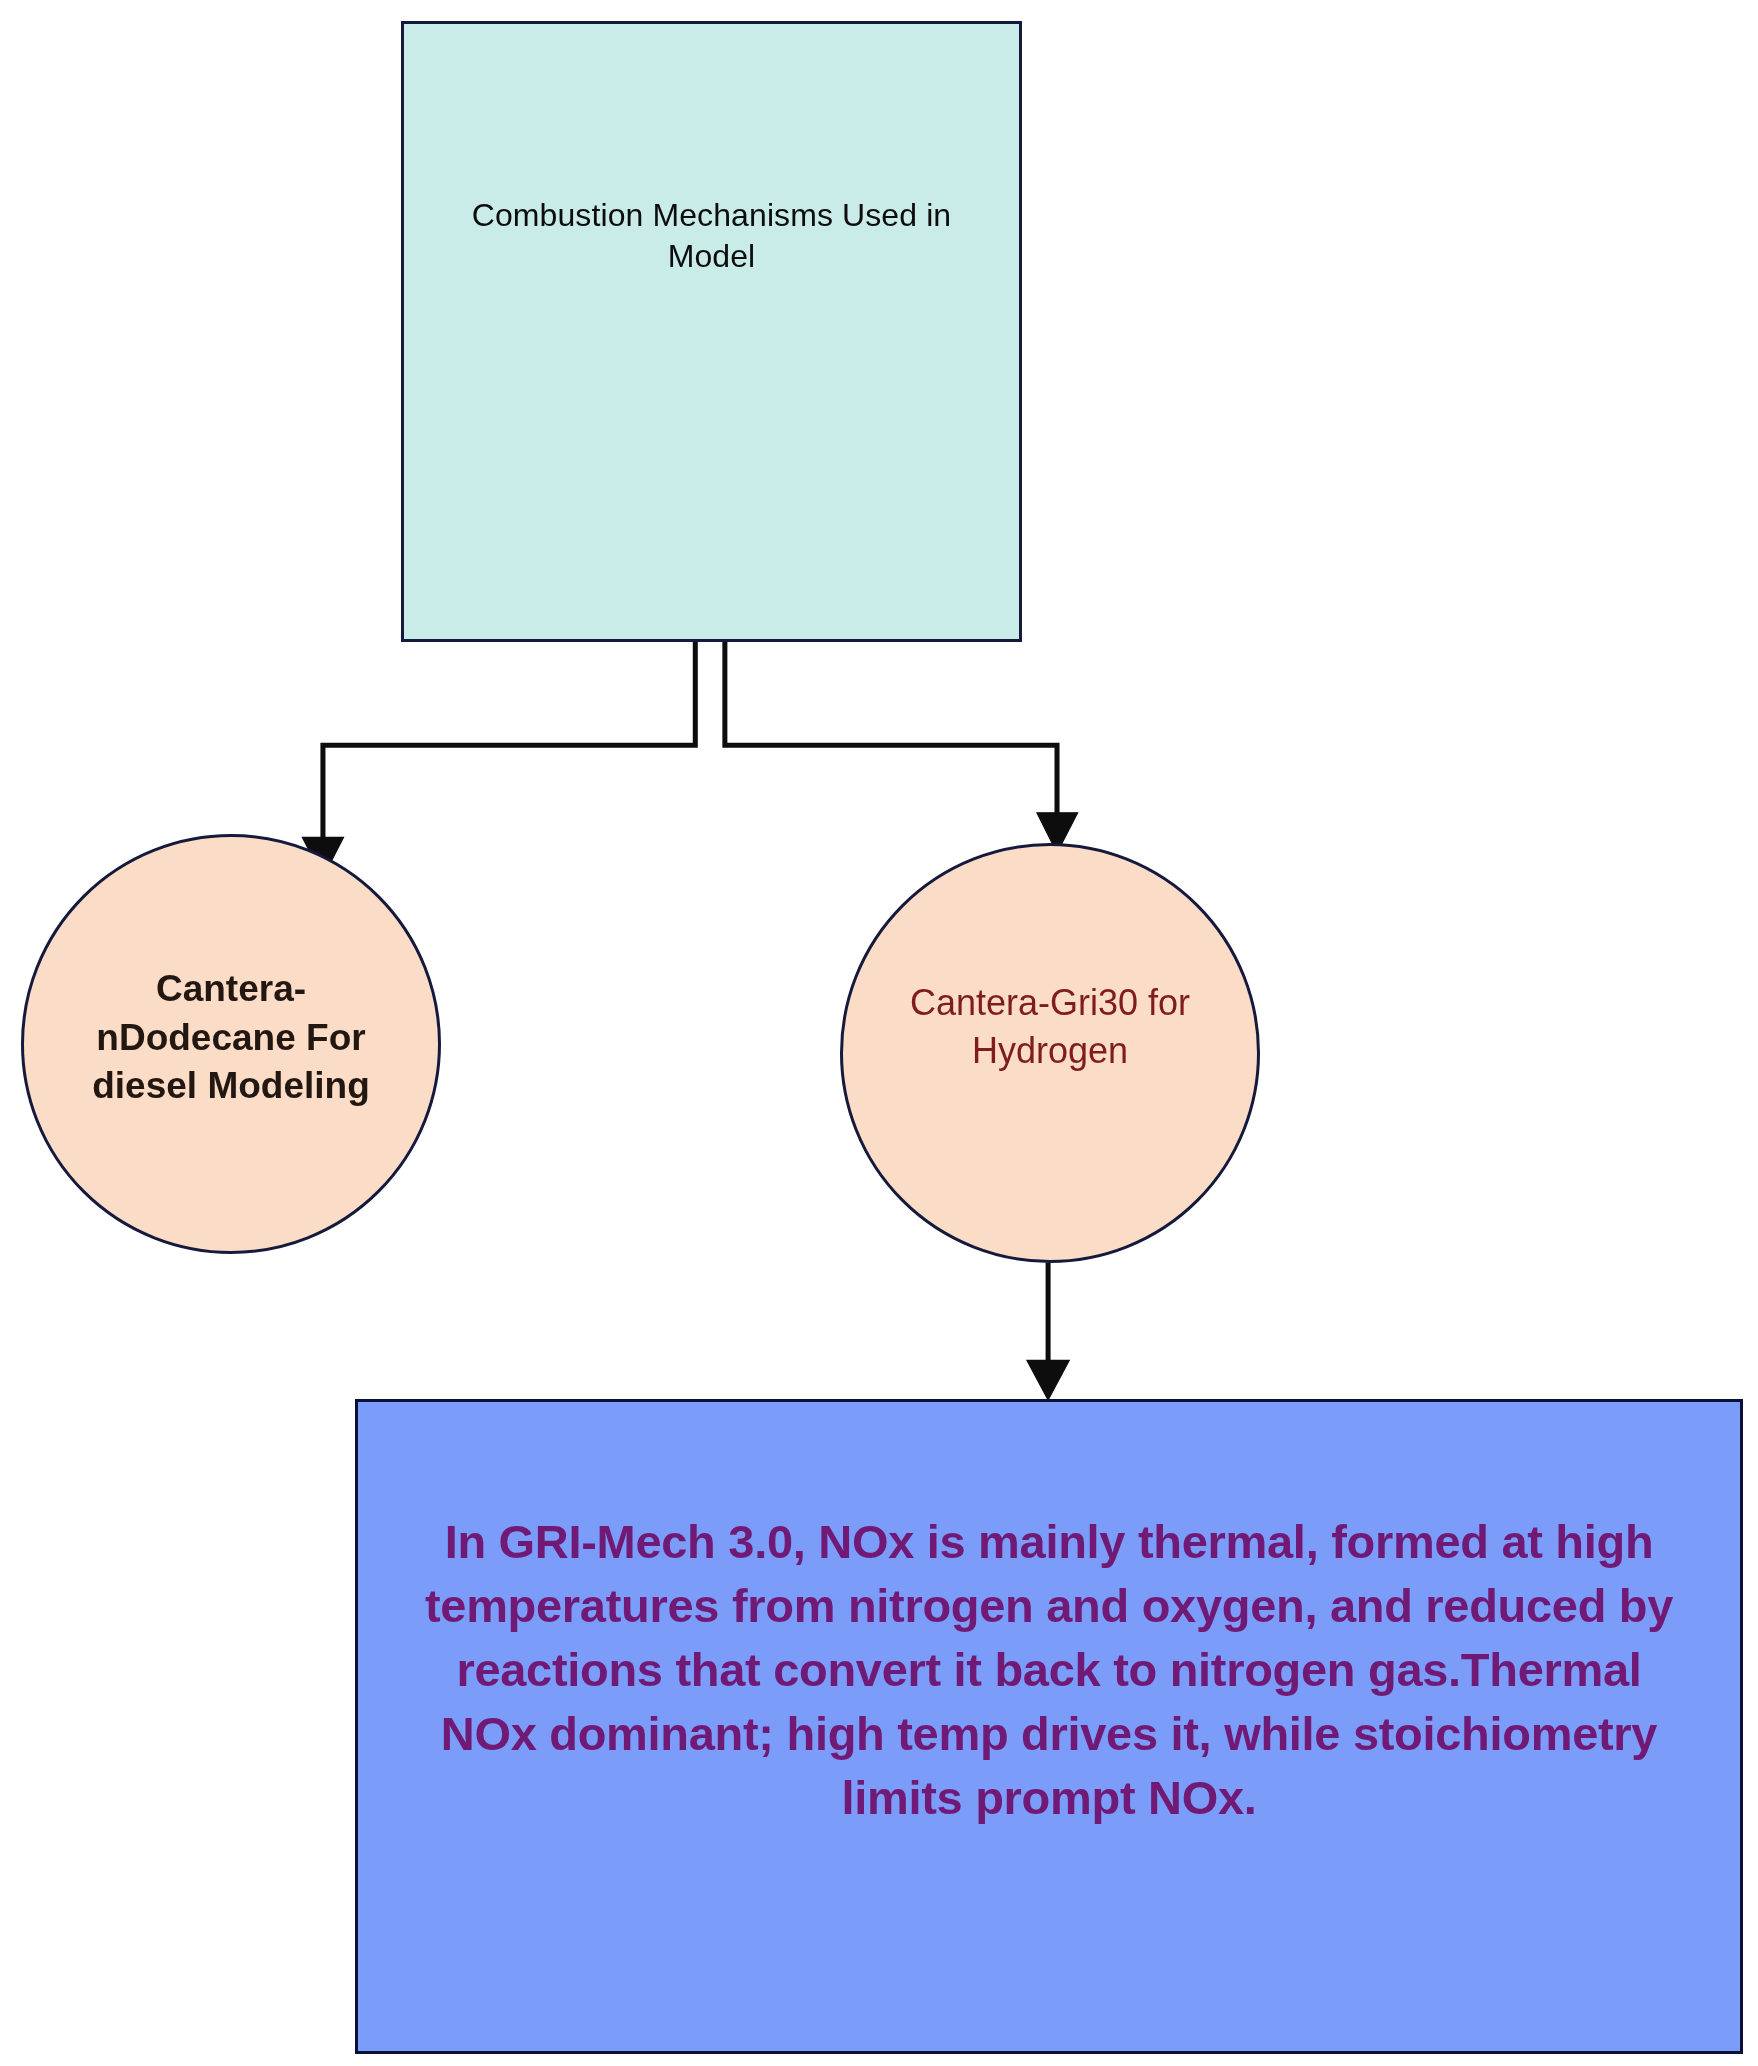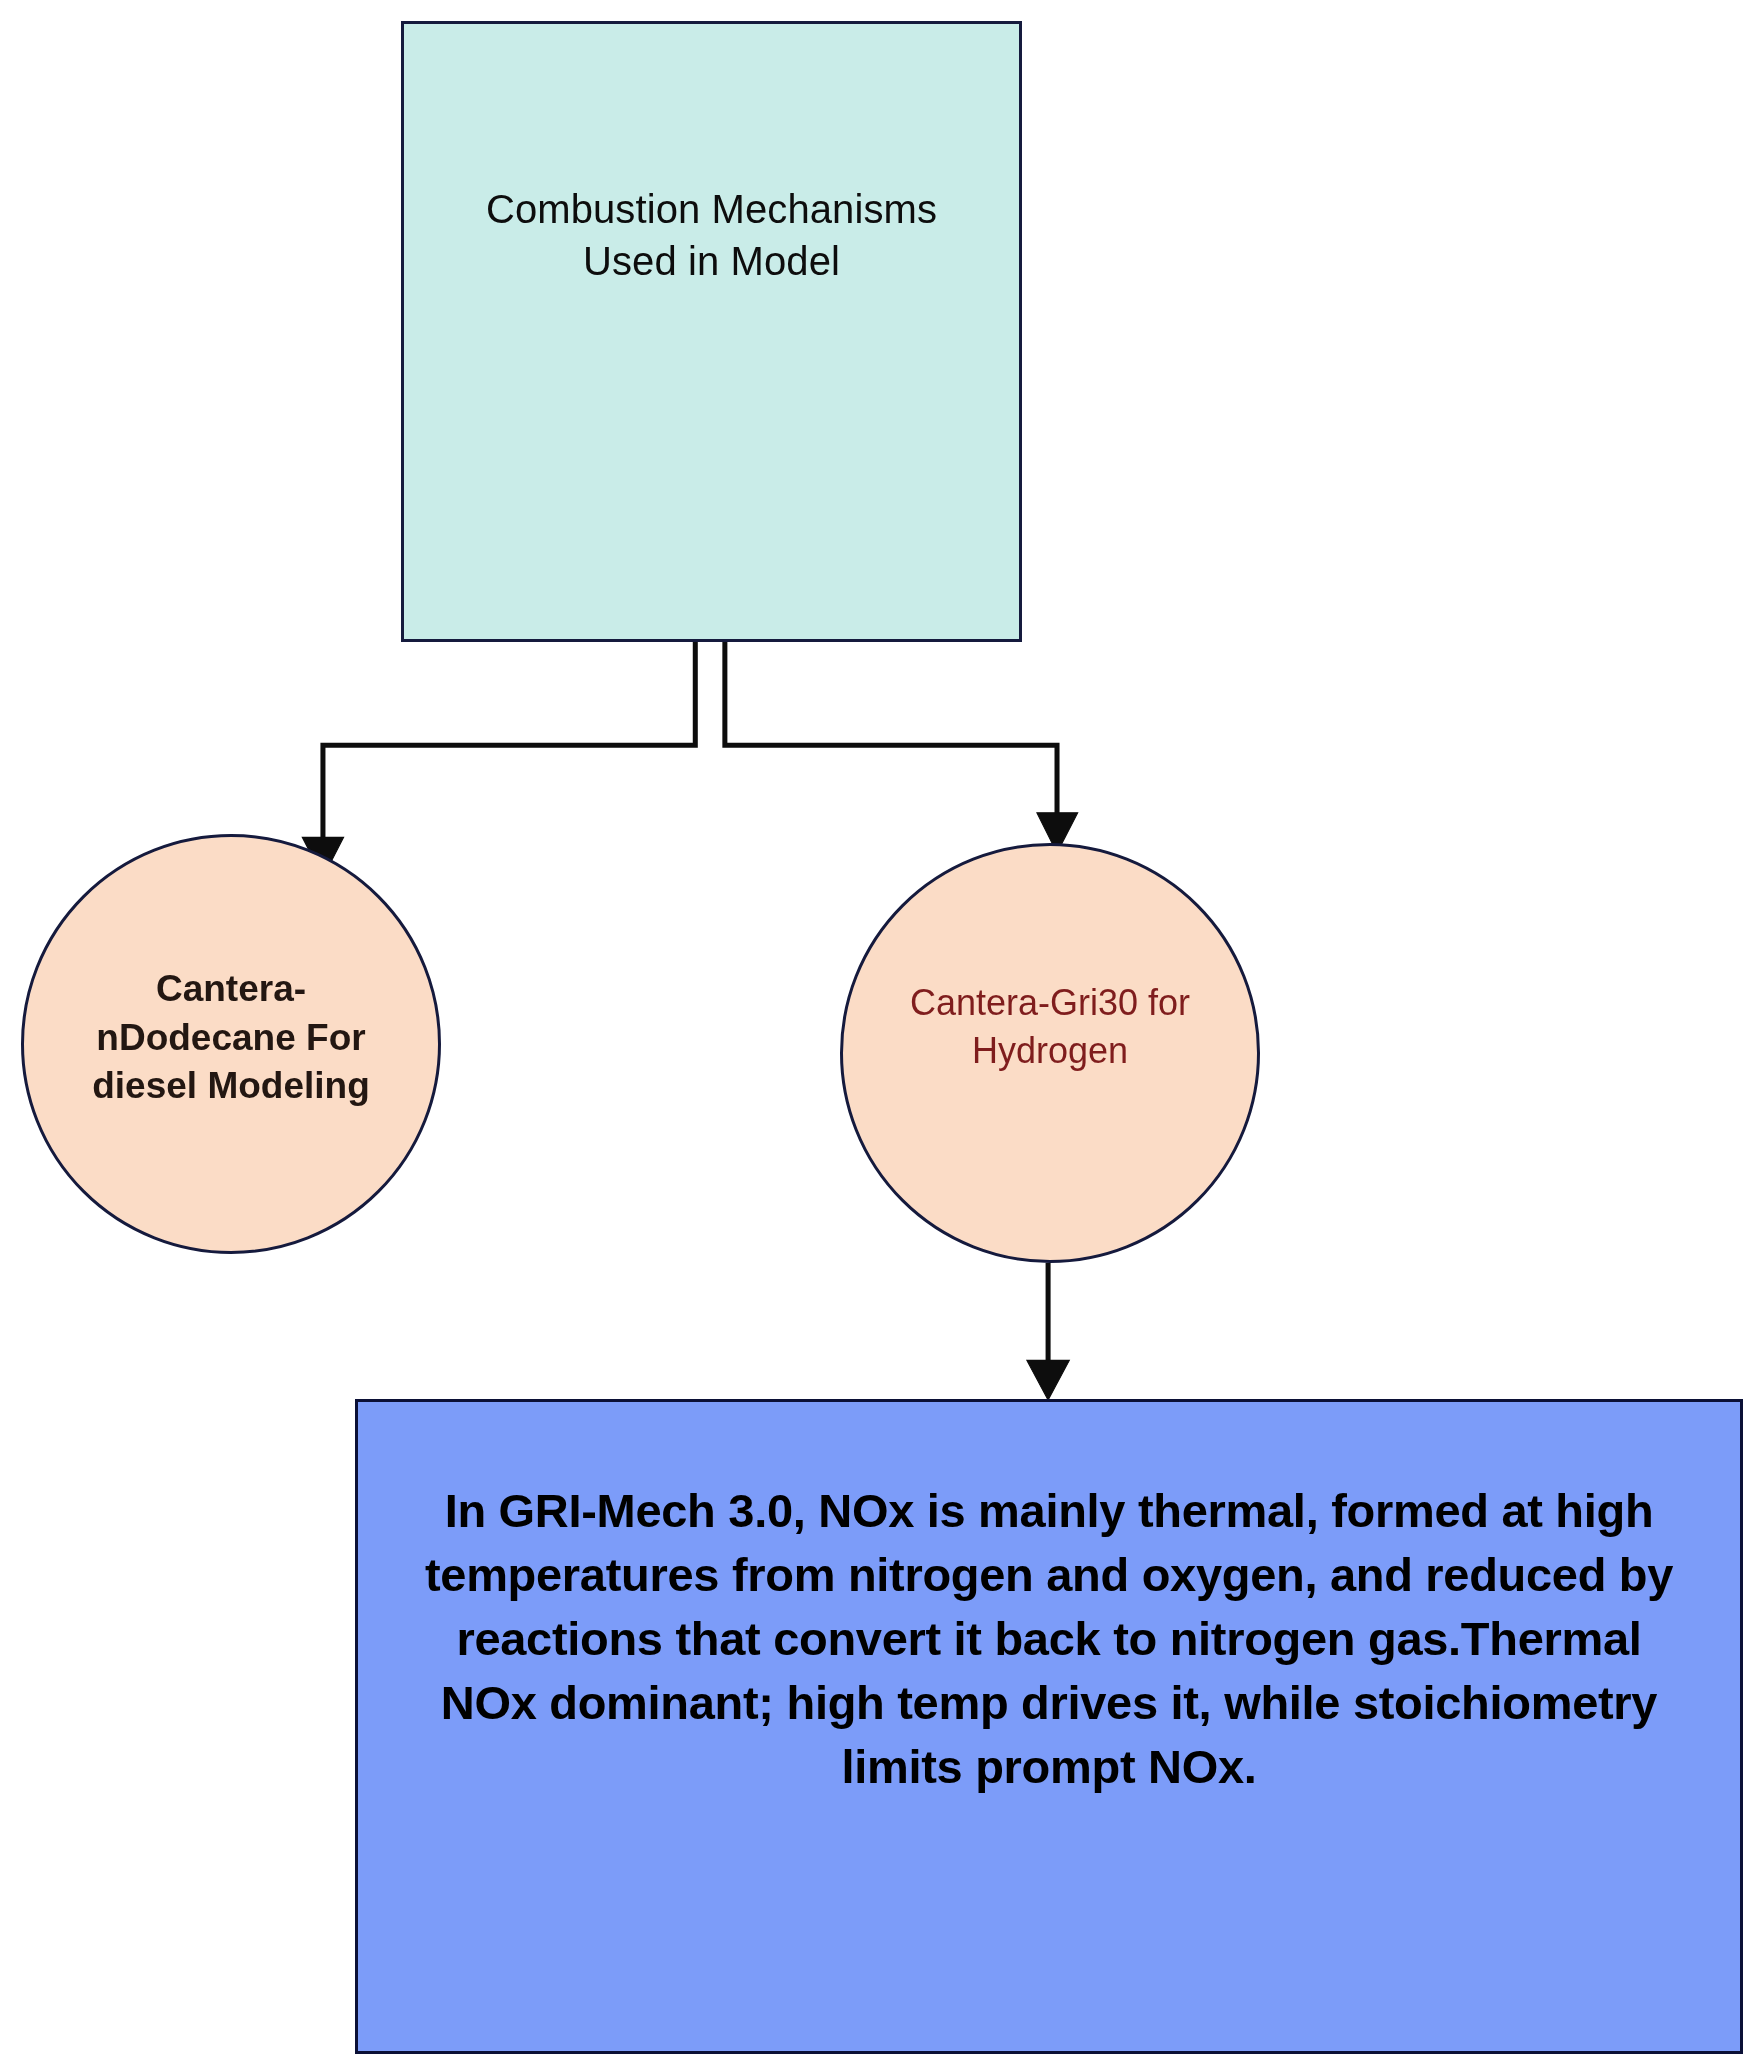--- a/index.html
+++ b/index.html
@@ -41,21 +41,21 @@
   }
   #node-root-box {
     left: 401px;
     top: 21px;
     width: 621px;
     height: 621px;
     background: #c9ece8;
     border: 3.9px solid #151a3d;
   }
   #node-root-box .node-label {
-    font-size: 40px;
+    font-size: 32px;
     line-height: 1.28;
     color: #0d0d0d;
     font-weight: 400;
     letter-spacing: 0.1px;
     width: 86%;
     transform: translateY(-96px);
   }
 
   
   .node-circle {
@@ -109,23 +109,23 @@
     border: 3.9px solid #0b1036;
     display: flex;
     align-items: flex-start;
     justify-content: center;
     text-align: center;
   }
   #node-note-box .node-label {
     font-size: 47px;
     line-height: 1.36;
     font-weight: bold;
-    color: #000000;
+    color: #701a75;
     width: 93%;
-    margin-top: 77px;
+    margin-top: 108px;
     letter-spacing: -0.3px;
   }
 </style>
 </head>
 <body>
 
 <div id="diagram-root">
 
   <svg id="connector-layer" viewBox="0 0 3150 3701" width="1759" height="2066">
 

